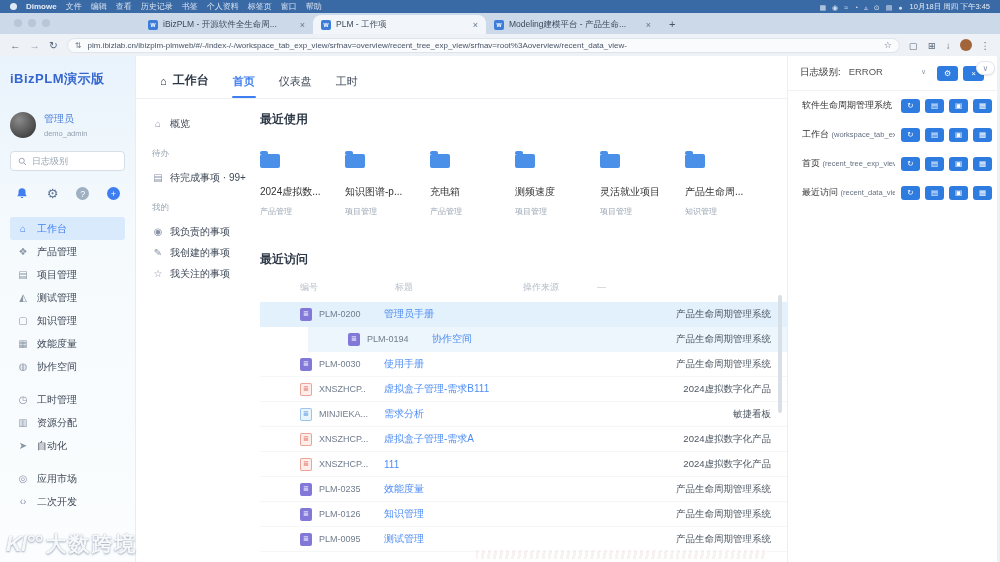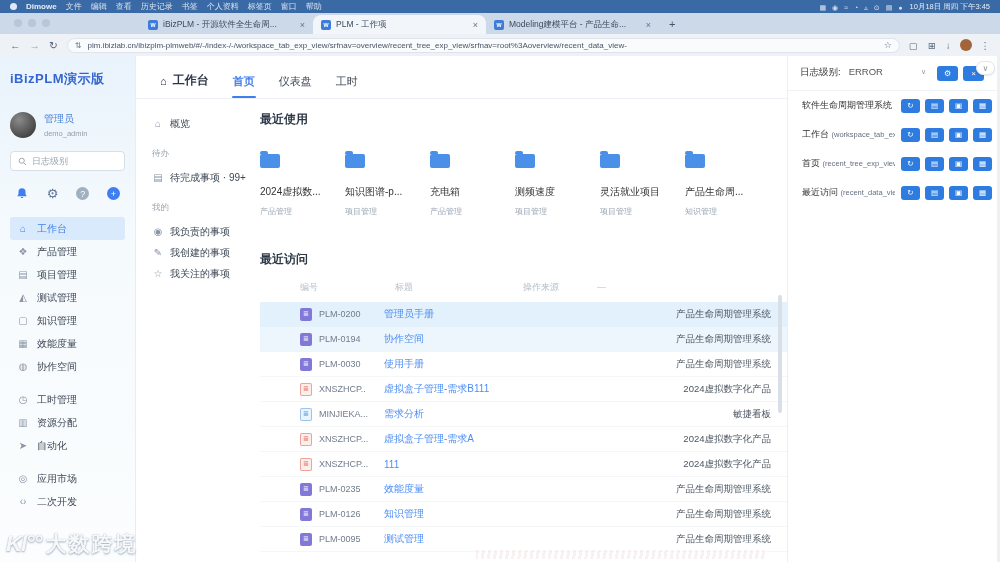--- a/index.html
+++ b/index.html
@@ -102,21 +102,21 @@
   .folder::before { content:""; position:absolute; top:-3px; left:0; width:8px; height:3px;
                     background:#4a90e8; border-radius:2px 2px 0 0; }
   .card-title { font-size:10px; color:#333; white-space:nowrap; overflow:hidden; padding-right:8px; }
   .card-cat { font-size:8px; color:#9aa5b2; margin-top:7px; }
   .rv-title { margin-top:34px; }
   .thead { display:flex; align-items:center; height:30px; font-size:9px; color:#b6bfca; margin-top:4px; }
   .th-code { margin-left:40px; } .th-title { margin-left:77px; } .th-src { margin-left:110px; }
   .th-dash { margin-left:38px; color:#c2cad4; }
   .trow { display:flex; align-items:center; height:25px; border-bottom:1px solid #f4f6f8; padding-right:16px;padding-left:36px; }
   .trow.hl1 { background:#e3f1fc; border-bottom-color:#e3f1fc; }
-  .trow.hl2 { background:#edf6fd; border-bottom-color:#edf6fd; }
+  .trow.hl2 { background:#edf6fd; border-bottom-color:#edf6fd;margin-left:48px; }
   .c1 { width:88px; min-width:88px; display:flex; gap:7px; align-items:center; padding-left:4px; }
   .ricon { width:12px; height:13px; min-width:12px; border-radius:2px; font-size:7px;
            display:flex; align-items:center; justify-content:center; }
   .ricon[data-icon="purple"] { background:#8178d8; color:#fff; }
   .ricon[data-icon="red"] { background:#fdeeec; color:#e06a5a; box-shadow:inset 0 0 0 1px #eda396; }
   .ricon[data-icon="blue"] { background:#eaf4fd; color:#4a8fd9; box-shadow:inset 0 0 0 1px #9cc4ef; }
   .rcode { font-size:9px; color:#707c8c; white-space:nowrap; }
   .rtitle { flex:1; font-size:10px; color:#4e8df5; white-space:nowrap; overflow:hidden; }
   .rsystem { font-size:9.5px; color:#4a5560; white-space:nowrap; }
   .vscroll { position:absolute; right:5px; top:196px; width:4px; height:118px; background:#d9dfe6; border-radius:2px; }

